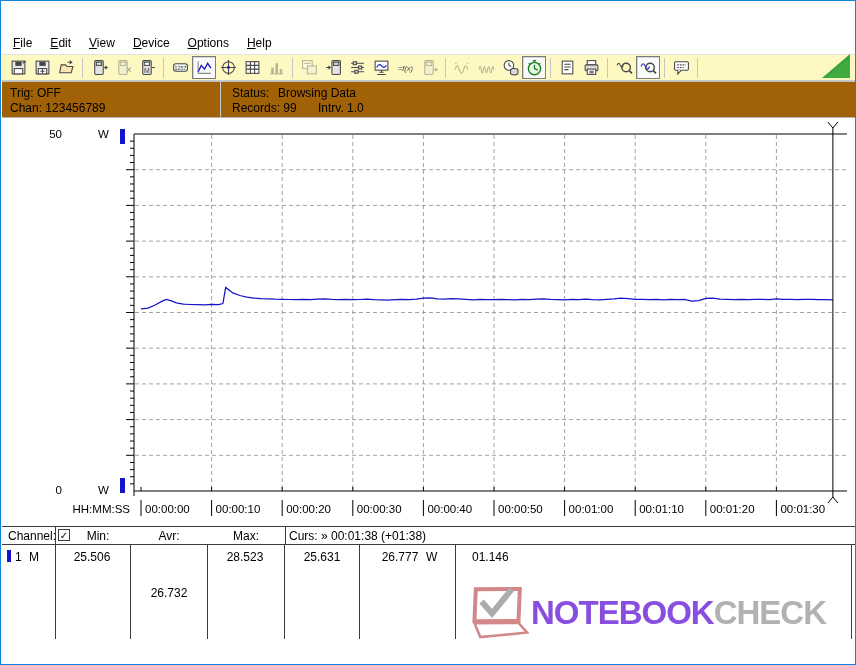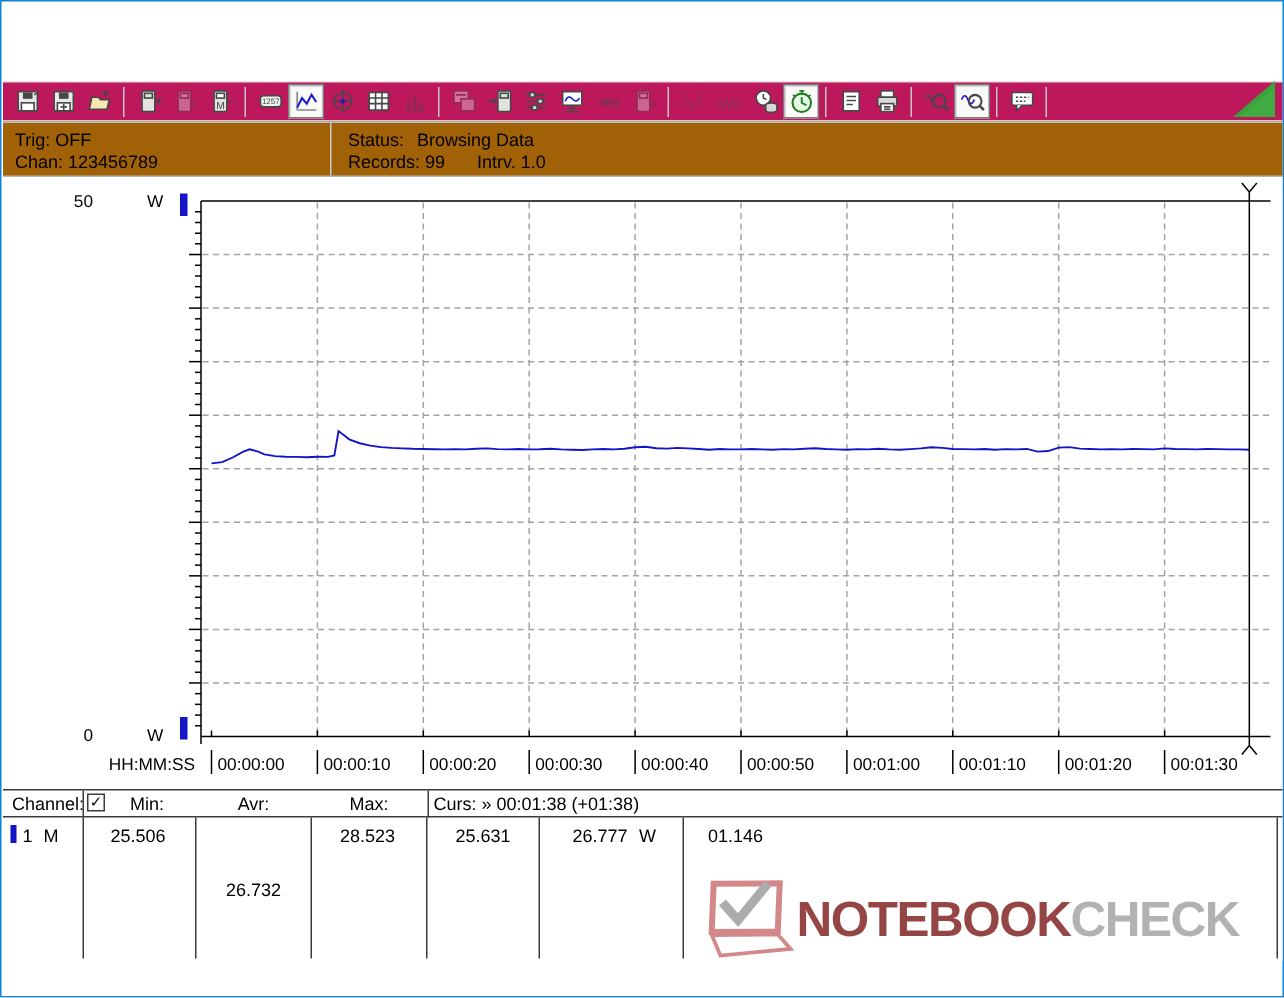--- a/index.html
+++ b/index.html
@@ -15,21 +15,21 @@
   #titlebar .t{margin-right:38px;white-space:nowrap;}
   #win-controls{position:absolute;right:0;top:0;height:31px;display:flex;}
   .win-btn{width:46px;height:31px;display:flex;align-items:center;justify-content:center;cursor:default;}
   .glyph-min{width:11px;height:1px;background:#000;}
   .glyph-max{width:9px;height:9px;border:1px solid #000;}
   .glyph-close{font-size:17px;font-weight:400;line-height:1;}
   
   #menubar{position:absolute;left:1px;top:31px;width:854px;height:22px;background:#fff;display:flex;align-items:center;padding-left:2px;}
   .menu-item{padding:3px 9px;white-space:nowrap;}
   
-  #toolbar{position:absolute;left:1px;top:53px;width:854px;height:27px;background:#be185d;border-top:1px solid #e2e2e2;border-bottom:1px solid #c9c9c9;display:flex;align-items:center;padding-left:4px;}
+  #toolbar{position:absolute;left:1px;top:53px;width:854px;height:27px;background:#fef9c3;border-top:1px solid #e2e2e2;border-bottom:1px solid #c9c9c9;display:flex;align-items:center;padding-left:4px;}
   .tb-btn{width:24px;height:23px;display:flex;align-items:center;justify-content:center;border:1px solid transparent;background:transparent;}
   .tb-btn.pressed{border:1px solid #7a7a7a;background:#fafafa;box-shadow:inset 1px 1px 0 #d7d7d7;}
   .tb-btn.disabled{opacity:.38;filter:grayscale(1);}
   .tb-sep{width:1px;height:20px;background:#c6c6c6;margin:0 4px;}
   #tb-triangle{position:absolute;right:6px;bottom:2px;}
   
   #statuspanel{position:absolute;left:1px;top:80px;width:854px;height:37px;background:#a16207;border-top:1px solid #c0c0c0;border-bottom:1px solid #b5b5b5;}
   #statuspanel .divider{position:absolute;left:218px;top:0;width:1px;height:100%;background:#c9c9c9;}
   .sp-line{position:absolute;white-space:nowrap;}
   
@@ -57,20 +57,28 @@
   #sb-device{position:absolute;left:684px;top:4px;white-space:nowrap;}
   #sb-grip{position:absolute;right:1px;bottom:1px;}
   svg text{font-family:"Liberation Sans",sans-serif;}
 </style>
 </head>
 <body>
 
 <div id="window">
 
 
+  <div id="menubar">
+      <div class="menu-item"><u>F</u>ile</div>
+      <div class="menu-item"><u>E</u>dit</div>
+      <div class="menu-item"><u>V</u>iew</div>
+      <div class="menu-item"><u>D</u>evice</div>
+      <div class="menu-item"><u>O</u>ptions</div>
+      <div class="menu-item"><u>H</u>elp</div>
+    </div>
 
   <div id="toolbar">
     <div class="tb-btn">
         <svg width="17" height="17" viewBox="0 0 16 16" stroke-width="1" fill="none">
           <rect x="2" y="2" width="12" height="12" fill="#e9e9e9" stroke="#474747"></rect>
           <rect x="5" y="2.5" width="6" height="4" fill="#474747"></rect>
           <rect x="4" y="9" width="8" height="5" fill="#fff" stroke="#474747"></rect>
           <path d="M12,4 l3,-2" stroke="#474747"></path>
         </svg>
       </div>
@@ -416,18 +424,18 @@
       <span class="td-val" style="left:470px;">01.146</span>
     </div>
   </div>
 
   <div id="watermark">
     <svg width="62" height="54" viewBox="0 0 62 54" style="transform:rotate(-3deg);">
       <polygon points="8,3 52,5 49,37 5,35" fill="#ffffff" stroke="#c96f6e" stroke-width="4"></polygon>
       <polyline points="15,18 23,28 42,7" fill="none" stroke="#9a9a9a" stroke-width="6" stroke-linecap="square"></polyline>
       <polygon points="5,37 49,39 57,49 10,51" fill="#ffffff" stroke="#c96f6e" stroke-width="2.5"></polygon>
     </svg>
-    <span class="wm-text wm-red" style="color: #7f1d1d;">NOTEBOOK</span>
+    <span class="wm-text wm-red" style="color: #6d28d9;">NOTEBOOK</span>
     <span class="wm-text wm-gray" style="color: rgb(162, 162, 162);">CHECK</span>
   </div>
 
 
 </div>
 
 </body></html>

